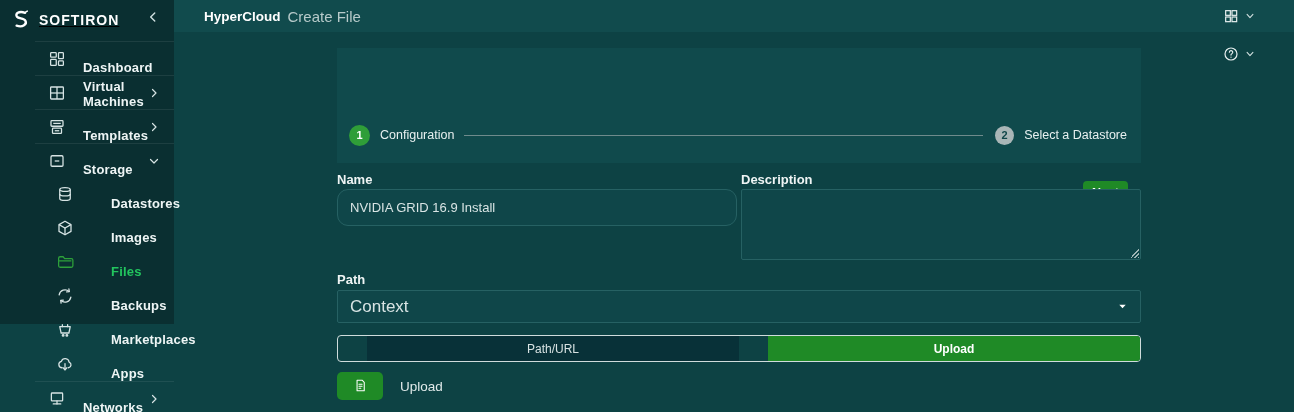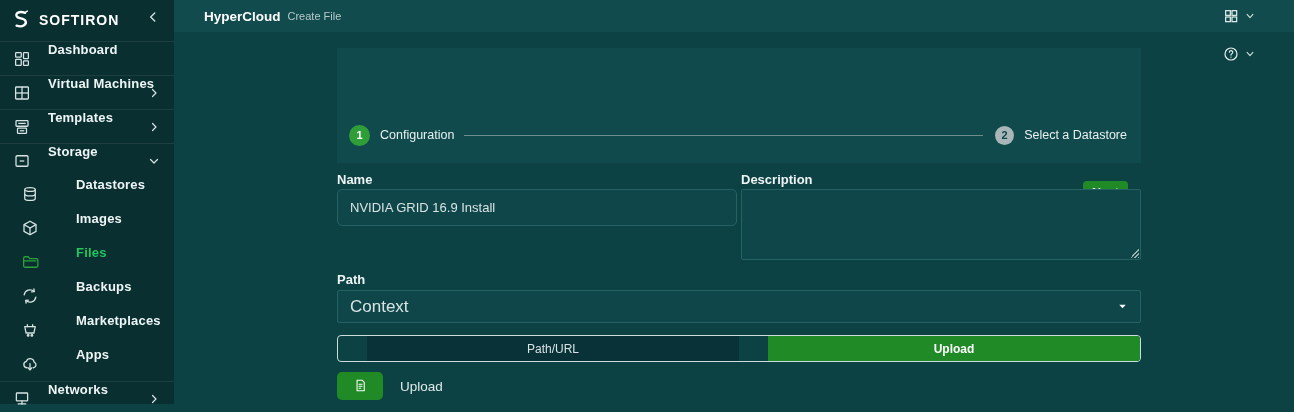--- a/index.html
+++ b/index.html
@@ -6,39 +6,39 @@
   html,body { width:1294px; height:412px; }
   body {
     font-family:"Liberation Sans", sans-serif;
     background:#0d4244;
     overflow:hidden;
   }
   #app { position:relative; width:1294px; height:412px; background:#0d4244; }
 
   
   .sidebar {
-    position:absolute; left:0; top:0; width:174px; height:404px;
-    background:#0a2f31; z-index:5;
+    position:absolute; left:0; top:0; width:174px; height:324px;
+    background:#0a2f31; z-index:5;text-decoration:underline;
   }
   .sidebar-header {
     height:41px; display:flex; align-items:center; padding:0 10px 8px 10px;
     position:relative;
   }
   .logo-wrap { display:flex; align-items:center; gap:7px; margin-top:6px; }
   .logo-mark { width:22px; height:22px; color:#ffffff; }
   .brand-name {
     color:#ffffff; font-weight:bold; font-size:14px; letter-spacing:1px;
   }
   .collapse-btn {
     position:absolute; right:14px; top:10px; width:14px; height:14px; color:#cfe0e0;
   }
   .nav { position:absolute; left:0; top:41px; width:174px; }
   .nav-item {
-    height:34px; display:flex; align-items:flex-start; position:relative;
-    cursor:pointer; color:#eef5f5;
+    height:34px; display:flex; align-items:flex-end; position:relative;
+    cursor:pointer; color:#eef5f5;margin-left:35px;
   }
   .nav-item.top { border-top:1px solid rgba(255,255,255,0.08); }
   .nav-icon {
     width:18px; height:18px; color:#d7e4e4; position:absolute; left:13px; top:8px;
   }
   .nav-item.child .nav-icon { left:21px; }
   .nav-label {
     font-size:13px; font-weight:bold; margin-left:48px; letter-spacing:.2px;
   }
   .nav-item.child .nav-label { margin-left:60px;padding-left:16px; }
@@ -46,21 +46,21 @@
   .nav-item.active .nav-icon { color:#2da03a; }
   .nav-chevron { position:absolute; right:14px; top:11px; width:12px; height:12px; color:#d7e4e4; }
 
   
   .topbar {
     position:absolute; left:174px; top:0; width:1120px; height:32px;
     background:#114b4d; display:flex; align-items:center; padding:0 18px;
   }
   .topbar-title { display:flex; align-items:center; gap:7px; margin-left:12px; }
   .app-title { color:#ffffff; font-weight:bold; font-size:13.5px; }
-  .page-title { color:#b7caca; font-size:11px; }
+  .page-title { color:#b7caca; font-size:15px; }
   .topbar-right { margin-left:auto; display:flex; align-items:center; gap:22px;flex-direction:column; }
   .tb-menu { display:flex; align-items:center; gap:6px; cursor:pointer; color:#e6efef; }
   .tb-icon { width:16px; height:16px; color:#e6efef; }
   .tb-caret { width:10px; height:10px; color:#cfdede; }
   .user-name { font-size:12.5px; font-weight:bold; color:#f0f6f6; }
 
   
   .card {
     position:absolute; left:337px; top:48px; width:804px; height:115px;
     background:#104a4c;
@@ -90,21 +90,21 @@
     background:#1f8a26; border:none; border-radius:4px; color:#ffffff;
     font-size:12.5px; font-weight:bold; height:24px; padding:0 9px;
     cursor:pointer; font-family:inherit;
   }
 
   
   .field-label {
     position:absolute; font-size:13px; font-weight:bold; color:#eef4f4;
   }
   .text-input {
-    position:absolute; background:#0f4649; border:1px solid #266163; border-radius:5px;
+    position:absolute; background:#0f4649; border:1px solid #266163; border-radius:11px;
     color:#d8e4e4; font-size:13px; font-family:inherit; padding:0 12px; outline:none;
   }
   .textarea-wrap { position:absolute; left:741px; top:189px; width:400px; height:71px; }
   .desc-textarea {
     width:100%; height:100%; background:#0f4649; border:1px solid #266163;
     border-radius:2px; color:#d8e4e4; font-size:13px; font-family:inherit;
     padding:8px 12px; resize:none; outline:none;
   }
   .resize-grip {
     position:absolute; right:2px; bottom:2px; width:9px; height:9px;

